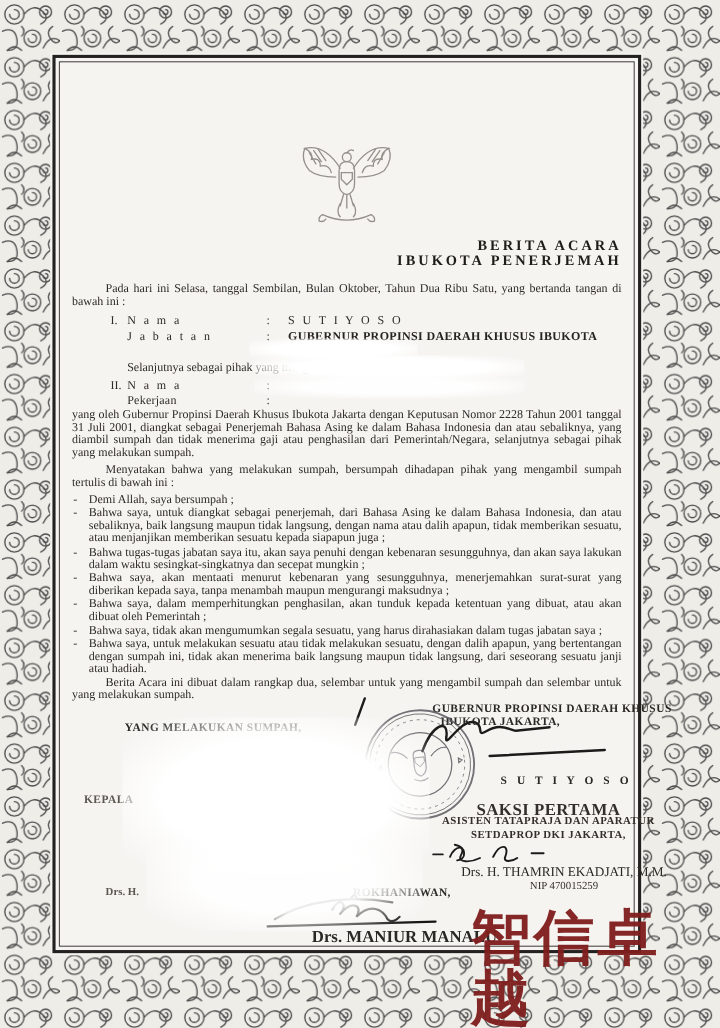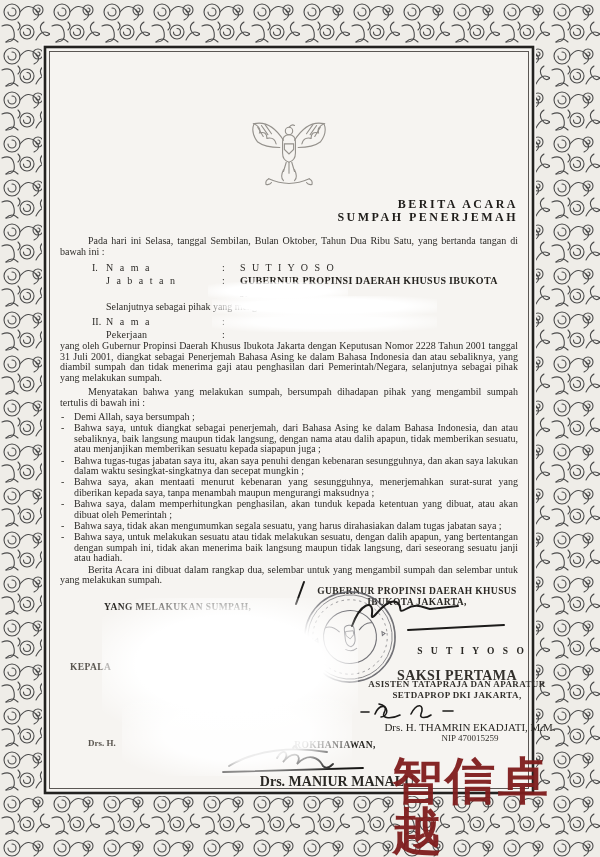--- a/index.html
+++ b/index.html
@@ -97,21 +97,21 @@
         <path d="M45 30 h10 v6 l-5 5 l-5 -5 z"></path>
         <path d="M47 50 L44 60 M53 50 L56 60 M50 50 L50 62"></path>
         <path d="M44 58 Q40 66 44 70 M56 58 Q60 66 56 70"></path>
         <path d="M28 68 Q50 78 72 68"></path>
         <path d="M28 68 q-4 2 -3 6 q4 1 6 -2 M72 68 q4 2 3 6 q-4 1 -6 -2"></path>
       </g>
     </svg>
 
     <div class="title-block">
       <div class="title-line">BERITA ACARA</div>
-      <div class="title-line">SUMPAH PENERJEMAH</div>
+      <div class="title-line">IBUKOTA PENERJEMAH</div>
     </div>
 
     <p class="para"><span class="indent"></span><span>Pada hari ini Selasa, tanggal Sembilan, Bulan Oktober, Tahun Dua Ribu Satu, yang bertanda tangan di bawah ini :</span></p>
 
     <div class="party-block">
       <div class="party-row">
         <span class="numeral">I.</span>
         <span class="plabel">N a m a</span>
         <span class="pcolon">:</span>
         <span class="pvalue">S U T I Y O S O</span>
@@ -180,21 +180,21 @@
           <span>Bahwa saya, untuk melakukan sesuatu atau tidak melakukan sesuatu, dengan dalih apapun, yang bertentangan dengan sumpah ini, tidak akan menerima baik langsung maupun tidak langsung, dari seseorang sesuatu janji atau hadiah.</span>
         </div>
       </div>
 
     <p class="para closing"><span class="indent"></span><span>Berita Acara ini dibuat dalam rangkap dua, selembar untuk yang mengambil sumpah dan selembar untuk yang melakukan sumpah.</span></p>
 
     <div class="sig-area">
 
       <div class="t caps" style="left:52px;top:32px;font-weight:bold;color:#2a2824;">YANG MELAKUKAN SUMPAH,</div>
 
-      <div class="t center caps" style="left:250px;top:16px;width:230px;font-weight:bold;color:#2a2824;">GUBERNUR PROPINSI DAERAH KHUSUS</div>
+      <div class="t center caps" style="left:250px;top:16px;width:230px;font-weight:bold;color:#2a2824;padding-left:43px;">GUBERNUR PROPINSI DAERAH KHUSUS</div>
       <div class="t center caps" style="left:250px;top:27px;width:230px;font-weight:bold;color:#2a2824;">IBUKOTA JAKARTA,</div>
 
       <svg class="stamp" style="left:249px;top:18px;" width="98" height="98" viewBox="0 0 100 100">
         <g fill="none" stroke="#55555c" stroke-width="1.6">
           <circle cx="50" cy="50" r="46"></circle>
           <circle cx="50" cy="50" r="43" stroke-width="0.8"></circle>
           <circle cx="50" cy="50" r="27" stroke-width="1.1"></circle>
           <circle cx="50" cy="50" r="38" stroke-width="0.7" stroke-dasharray="2.5 3.5"></circle>
           <path d="M40 44 Q33 36 26 38 M60 44 Q67 36 74 38" stroke-width="1"></path>
           <path d="M45 42 Q45 38 50 38 Q55 38 55 42 L55 52 Q55 58 50 60 Q45 58 45 52 Z" stroke-width="1"></path>

